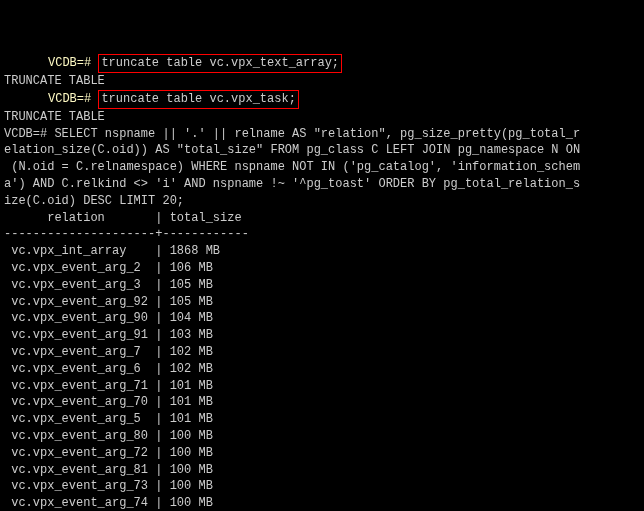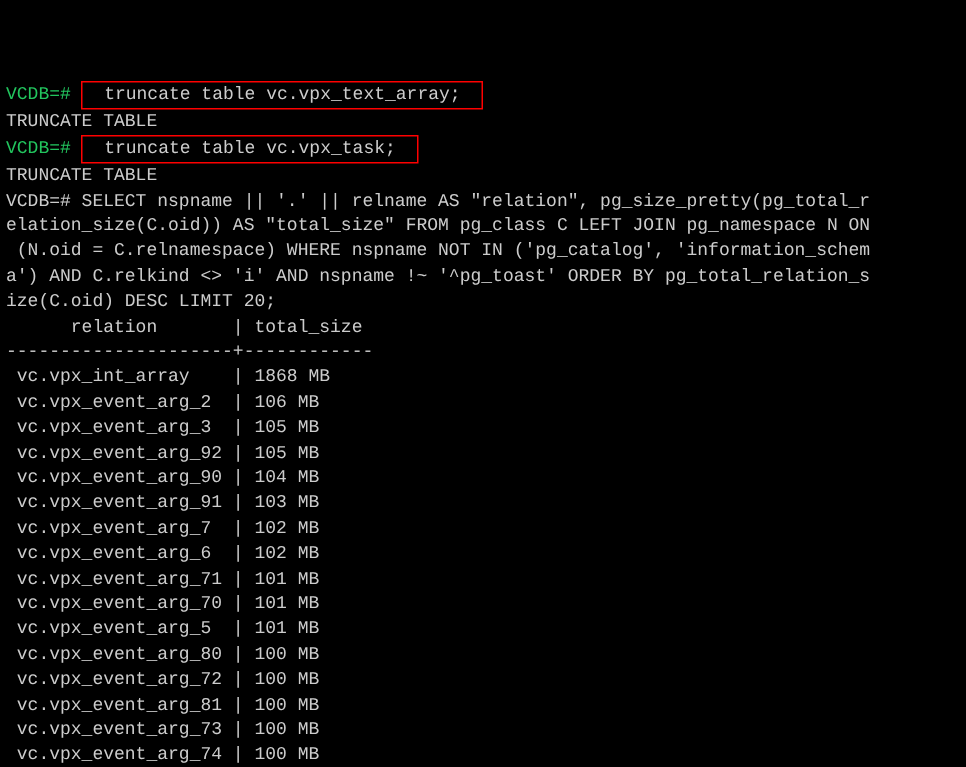--- a/index.html
+++ b/index.html
@@ -9,25 +9,25 @@
       font-family: "Courier New", monospace;
       font-size: 12px;
       line-height: 1.4;
       padding: 4px;
       width: 644px;
       white-space: pre;
     }
     .line { white-space: pre; }
     .highlight {
       border: 1px solid #f00;
-      padding: 0 14px;
+      padding: 0 2px;
       display: inline-block;
       text-align: right;
     }
-    .prompt { color: #22c55e; }
+    .prompt { color: #fef9c3; margin-left: 44px; }
   </style>
 </head>
 <body>
 
 
 <div id="terminal"><div class="line"><span class="prompt">VCDB=# </span><span class="highlight">truncate table vc.vpx_text_array;</span></div><div class="line">TRUNCATE TABLE</div><div class="line"><span class="prompt">VCDB=# </span><span class="highlight">truncate table vc.vpx_task;</span></div><div class="line">TRUNCATE TABLE</div><div class="line">VCDB=# SELECT nspname || '.' || relname AS "relation", pg_size_pretty(pg_total_r</div><div class="line">elation_size(C.oid)) AS "total_size" FROM pg_class C LEFT JOIN pg_namespace N ON</div><div class="line"> (N.oid = C.relnamespace) WHERE nspname NOT IN ('pg_catalog', 'information_schem</div><div class="line">a') AND C.relkind &lt;&gt; 'i' AND nspname !~ '^pg_toast' ORDER BY pg_total_relation_s</div><div class="line">ize(C.oid) DESC LIMIT 20;</div><div class="line">      relation       | total_size</div><div class="line">---------------------+------------</div><div class="line"> vc.vpx_int_array    | 1868 MB</div><div class="line"> vc.vpx_event_arg_2  | 106 MB</div><div class="line"> vc.vpx_event_arg_3  | 105 MB</div><div class="line"> vc.vpx_event_arg_92 | 105 MB</div><div class="line"> vc.vpx_event_arg_90 | 104 MB</div><div class="line"> vc.vpx_event_arg_91 | 103 MB</div><div class="line"> vc.vpx_event_arg_7  | 102 MB</div><div class="line"> vc.vpx_event_arg_6  | 102 MB</div><div class="line"> vc.vpx_event_arg_71 | 101 MB</div><div class="line"> vc.vpx_event_arg_70 | 101 MB</div><div class="line"> vc.vpx_event_arg_5  | 101 MB</div><div class="line"> vc.vpx_event_arg_80 | 100 MB</div><div class="line"> vc.vpx_event_arg_72 | 100 MB</div><div class="line"> vc.vpx_event_arg_81 | 100 MB</div><div class="line"> vc.vpx_event_arg_73 | 100 MB</div><div class="line"> vc.vpx_event_arg_74 | 100 MB</div></div>
 
 
 
 

